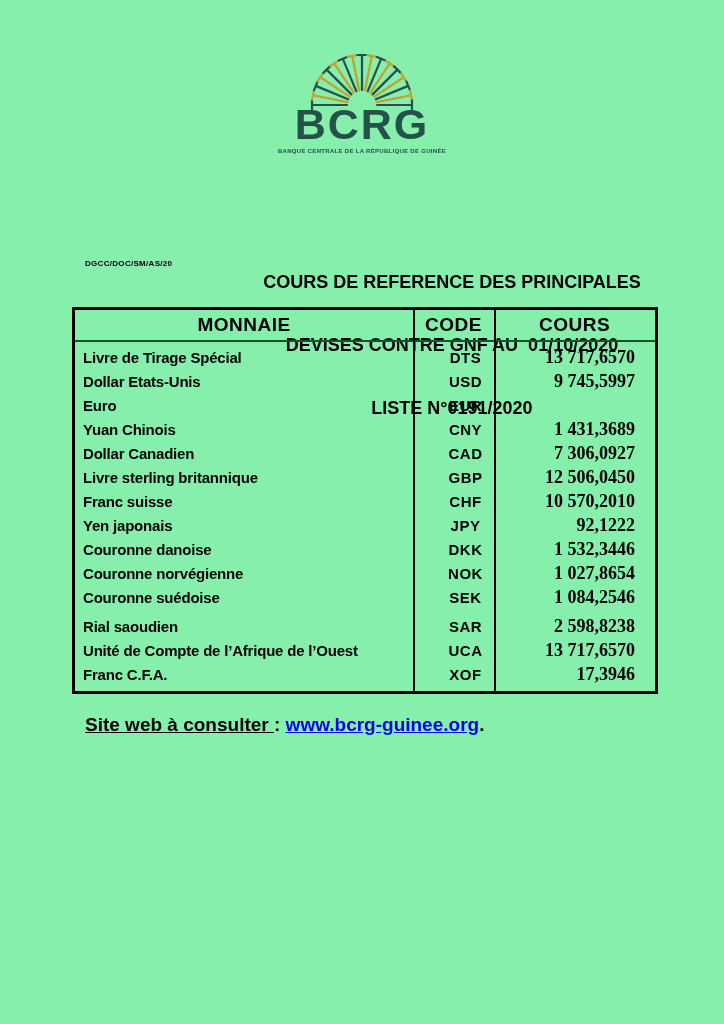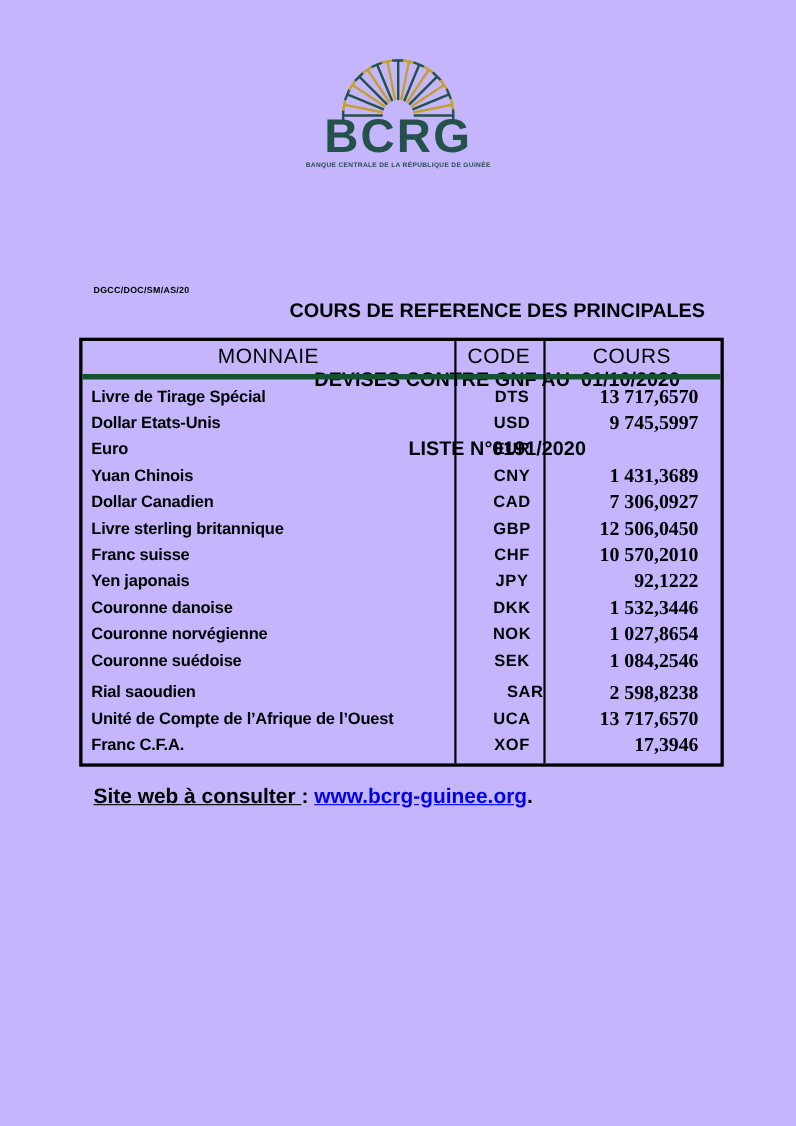--- a/index.html
+++ b/index.html
@@ -1,17 +1,17 @@
 <!DOCTYPE html>
 <html style="--logo-green: #24514a; --logo-gold: #c2a12c; --link-blue: #0000ee;"><head>
 <meta charset="utf-8">
 <style>
   html,body{margin:0;padding:0;background:#ffffff;}
   .page{
-    position:relative;width:724px;height:1024px;background:#c4b5fd;
+    position:relative;width:724px;height:1024px;background:#86efac;
     font-family:"Liberation Sans",sans-serif;color:#000;overflow:hidden;
   }
 
   
   .logo{position:absolute;top:42px;left:0;width:100%;display:flex;flex-direction:column;align-items:center;}
   .logo-rays{height:70px;}
   .logo-acronym{
     font-size:43px;font-weight:bold;letter-spacing:2px;line-height:1;
     color:var(--logo-green,#20564a);margin-top:-9px;
   }
@@ -34,27 +34,27 @@
   
   .rates-table{
     position:absolute;top:307px;left:72px;width:586px;
     border:3px solid #000;box-sizing:border-box;
   }
   .vline{position:absolute;top:0;bottom:0;width:2px;background:#000;}
   .vline-1{left:338px;}
   .vline-2{left:419px;}
   .thead{
     display:grid;grid-template-columns:338px 81px 1fr;height:30px;
-    align-items:center;border-bottom:5px solid #14532d;
-    font-size:19px;font-weight:normal;
+    align-items:center;border-bottom:2px solid #14532d;
+    font-size:19px;font-weight:bold;
   }
   .th{text-align:center;letter-spacing:.5px;}
   .tbody{padding:3px 0 5px 0;}
   .trow{display:grid;grid-template-columns:338px 81px 1fr;height:24px;align-items:center;}
-  .trow:nth-child(12){margin-top:5px;gap:12px;}
+  .trow:nth-child(12){margin-top:5px;}
   .c-monnaie{padding-left:8px;font-size:15px;font-weight:bold;white-space:nowrap;letter-spacing:-.2px;}
   .c-code{text-align:center;font-size:15px;font-weight:bold;letter-spacing:.5px;padding-left:24px;}
   .c-cours{
     text-align:right;padding-right:20px;
     font-family:"Liberation Serif",serif;font-size:18px;font-weight:bold;
   }
 
   
   .site-note{position:absolute;top:714px;left:85px;font-size:19px;font-weight:bold;}
   .site-note .lbl{text-decoration:underline;}

